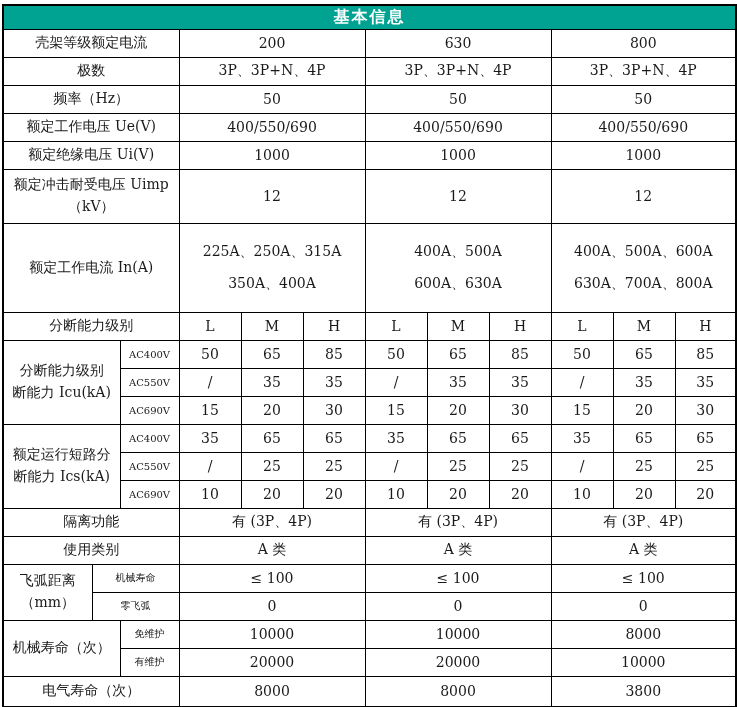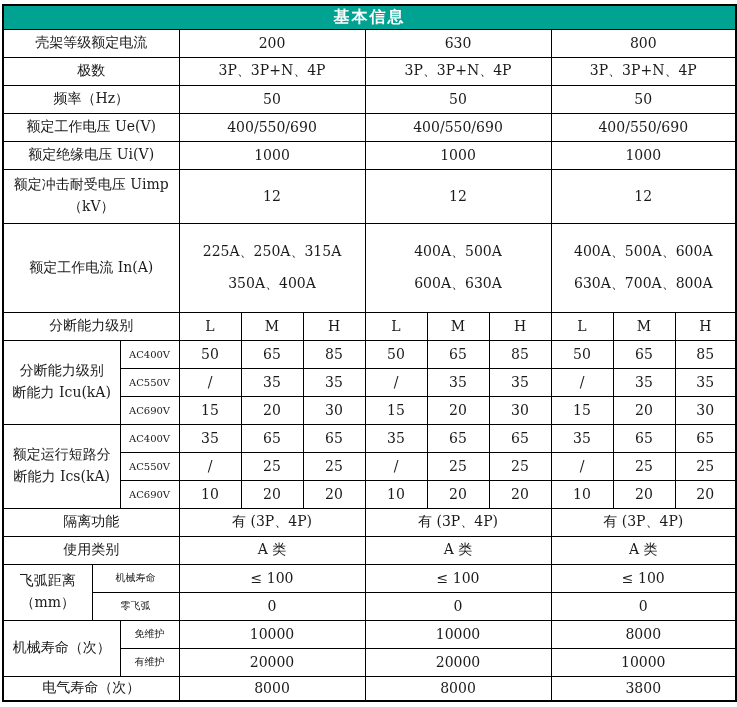--- a/index.html
+++ b/index.html
@@ -31,21 +31,21 @@
     color: #ffffff;
     font-weight: bold;
     font-size: 16px;
     letter-spacing: 2px;
     height: 24px;
     margin-left: 12px;
   }
   tr.std  { height: 28px; }
   tr.uimp { height: 54px; margin-top: 21px; }
   tr.in-row { height: 89px; }
-  tr.last { height: 25px; }
+  tr.last { height: 31px; }
   .sub { font-size: 10px; }
   .two-line span { display: block; line-height: 1.55; }
   .in-cell span { display: block; line-height: 2.25; }
 </style>
 </head>
 <body>
 
 <div class="wrap">
 <table class="spec">
   <colgroup>

